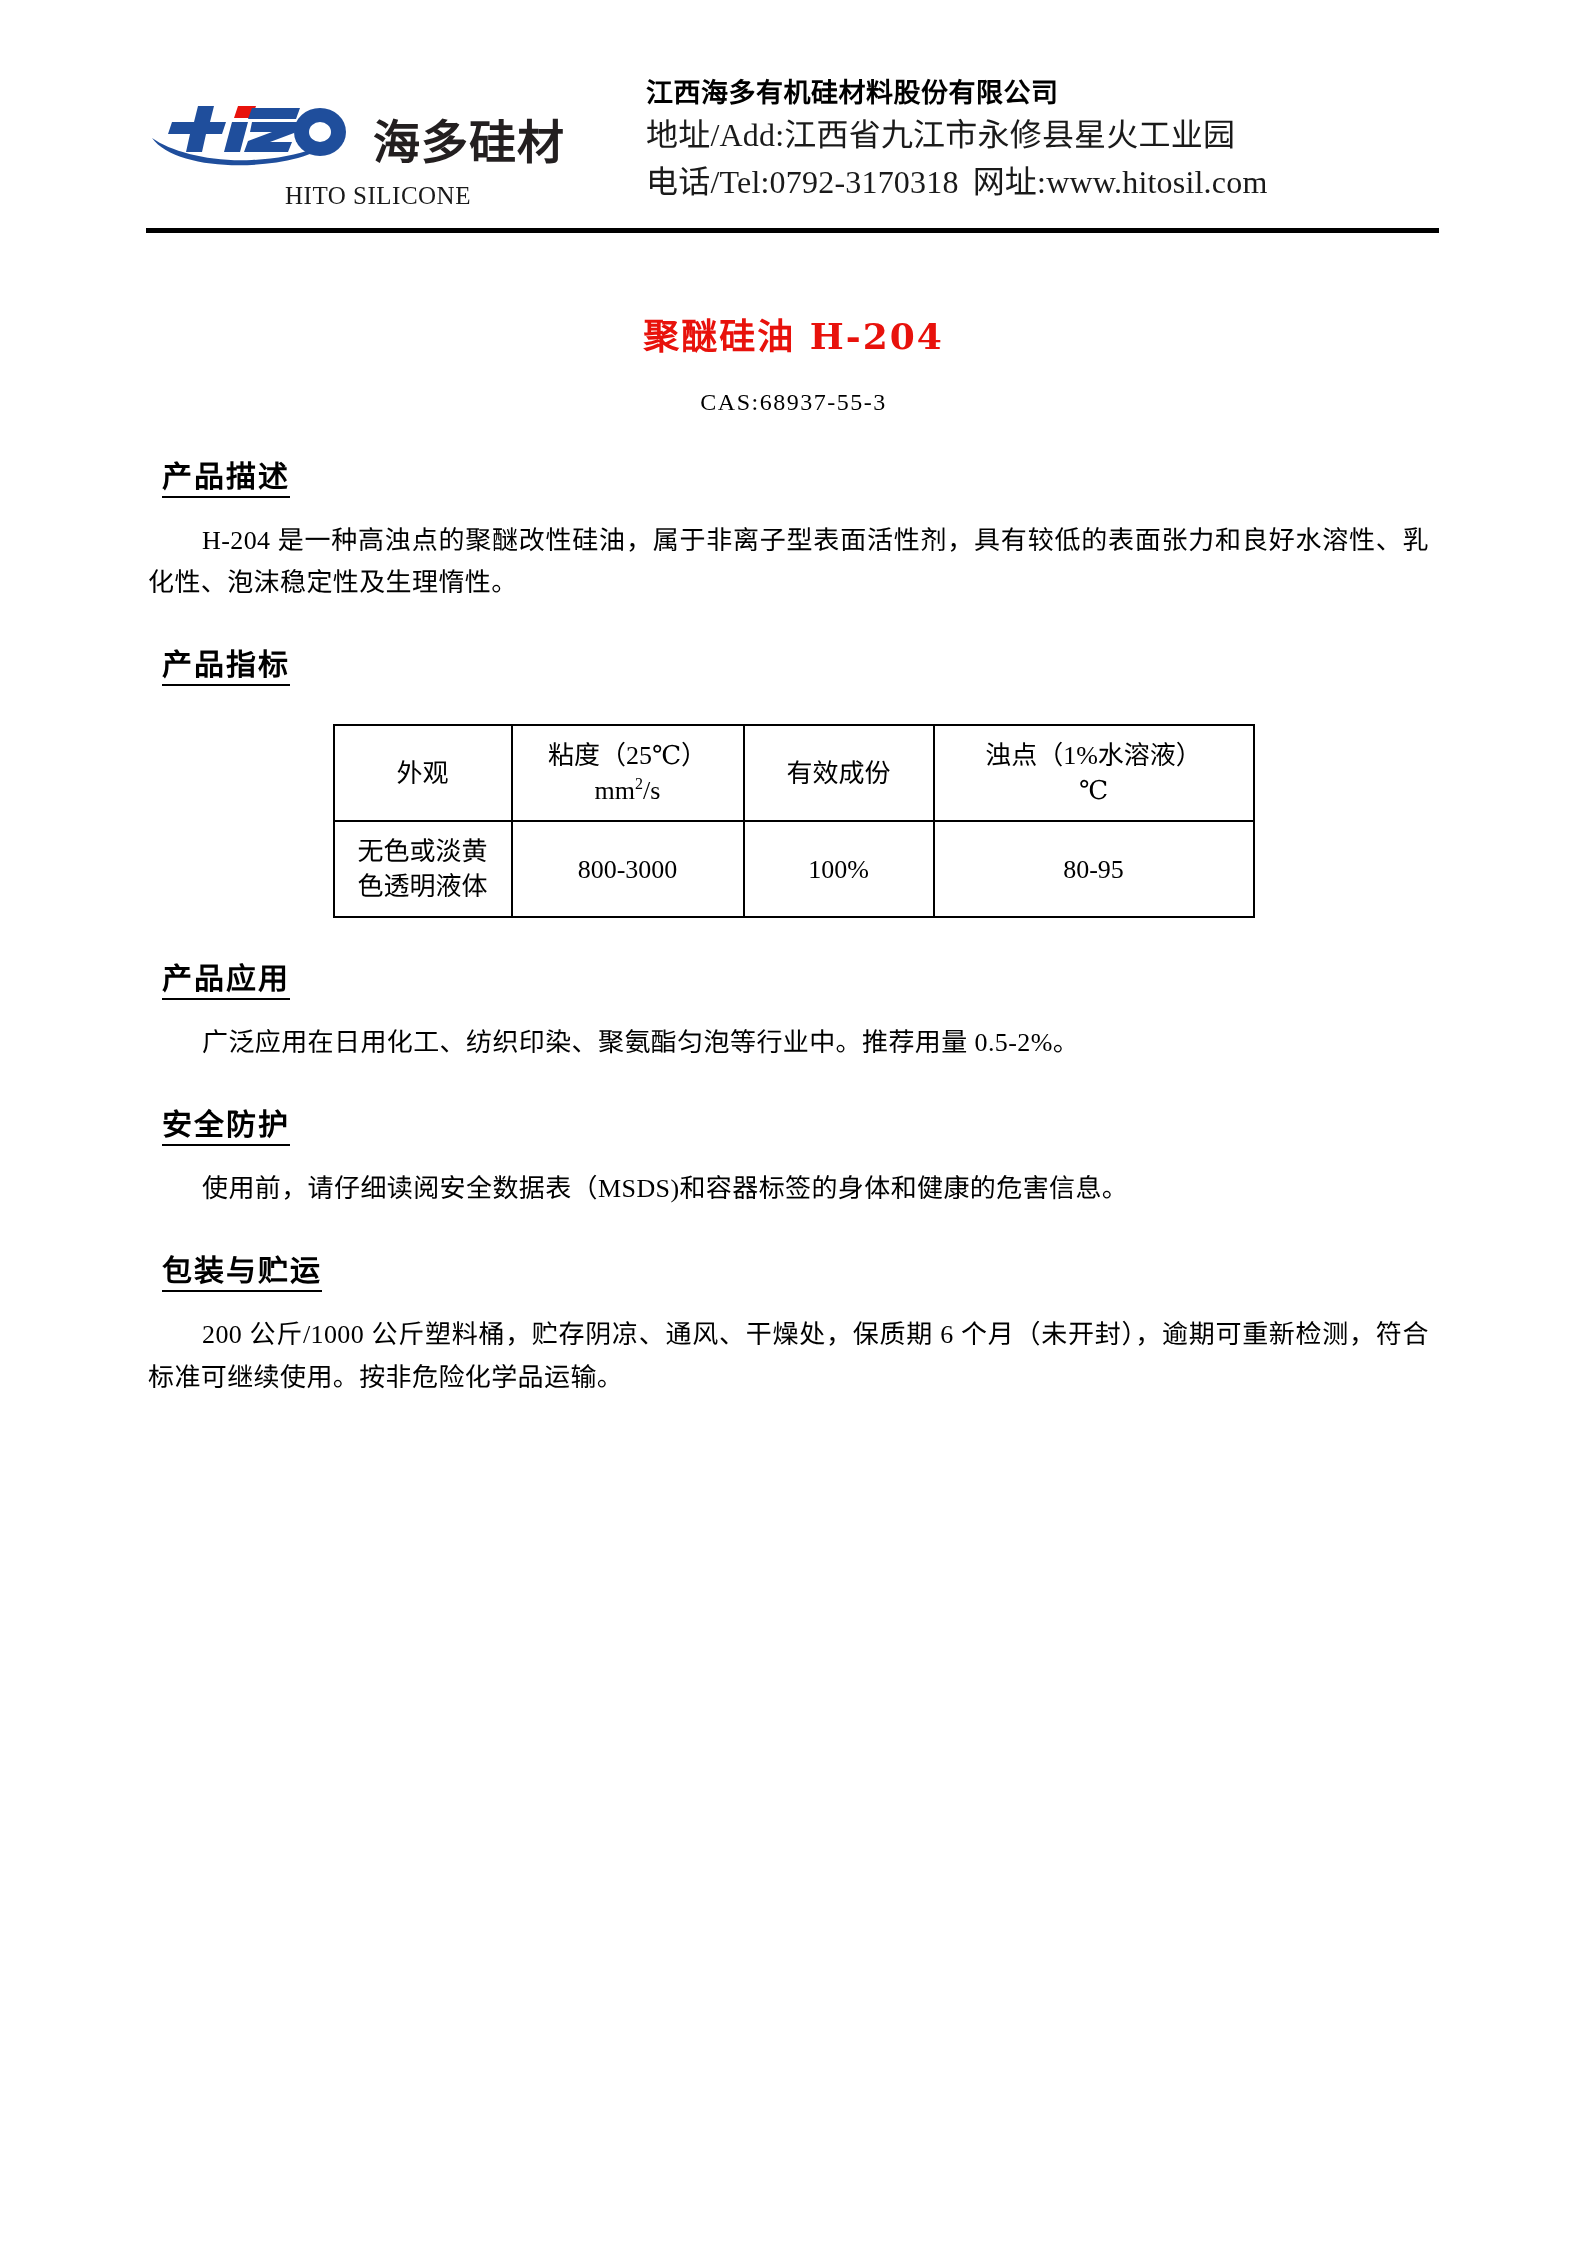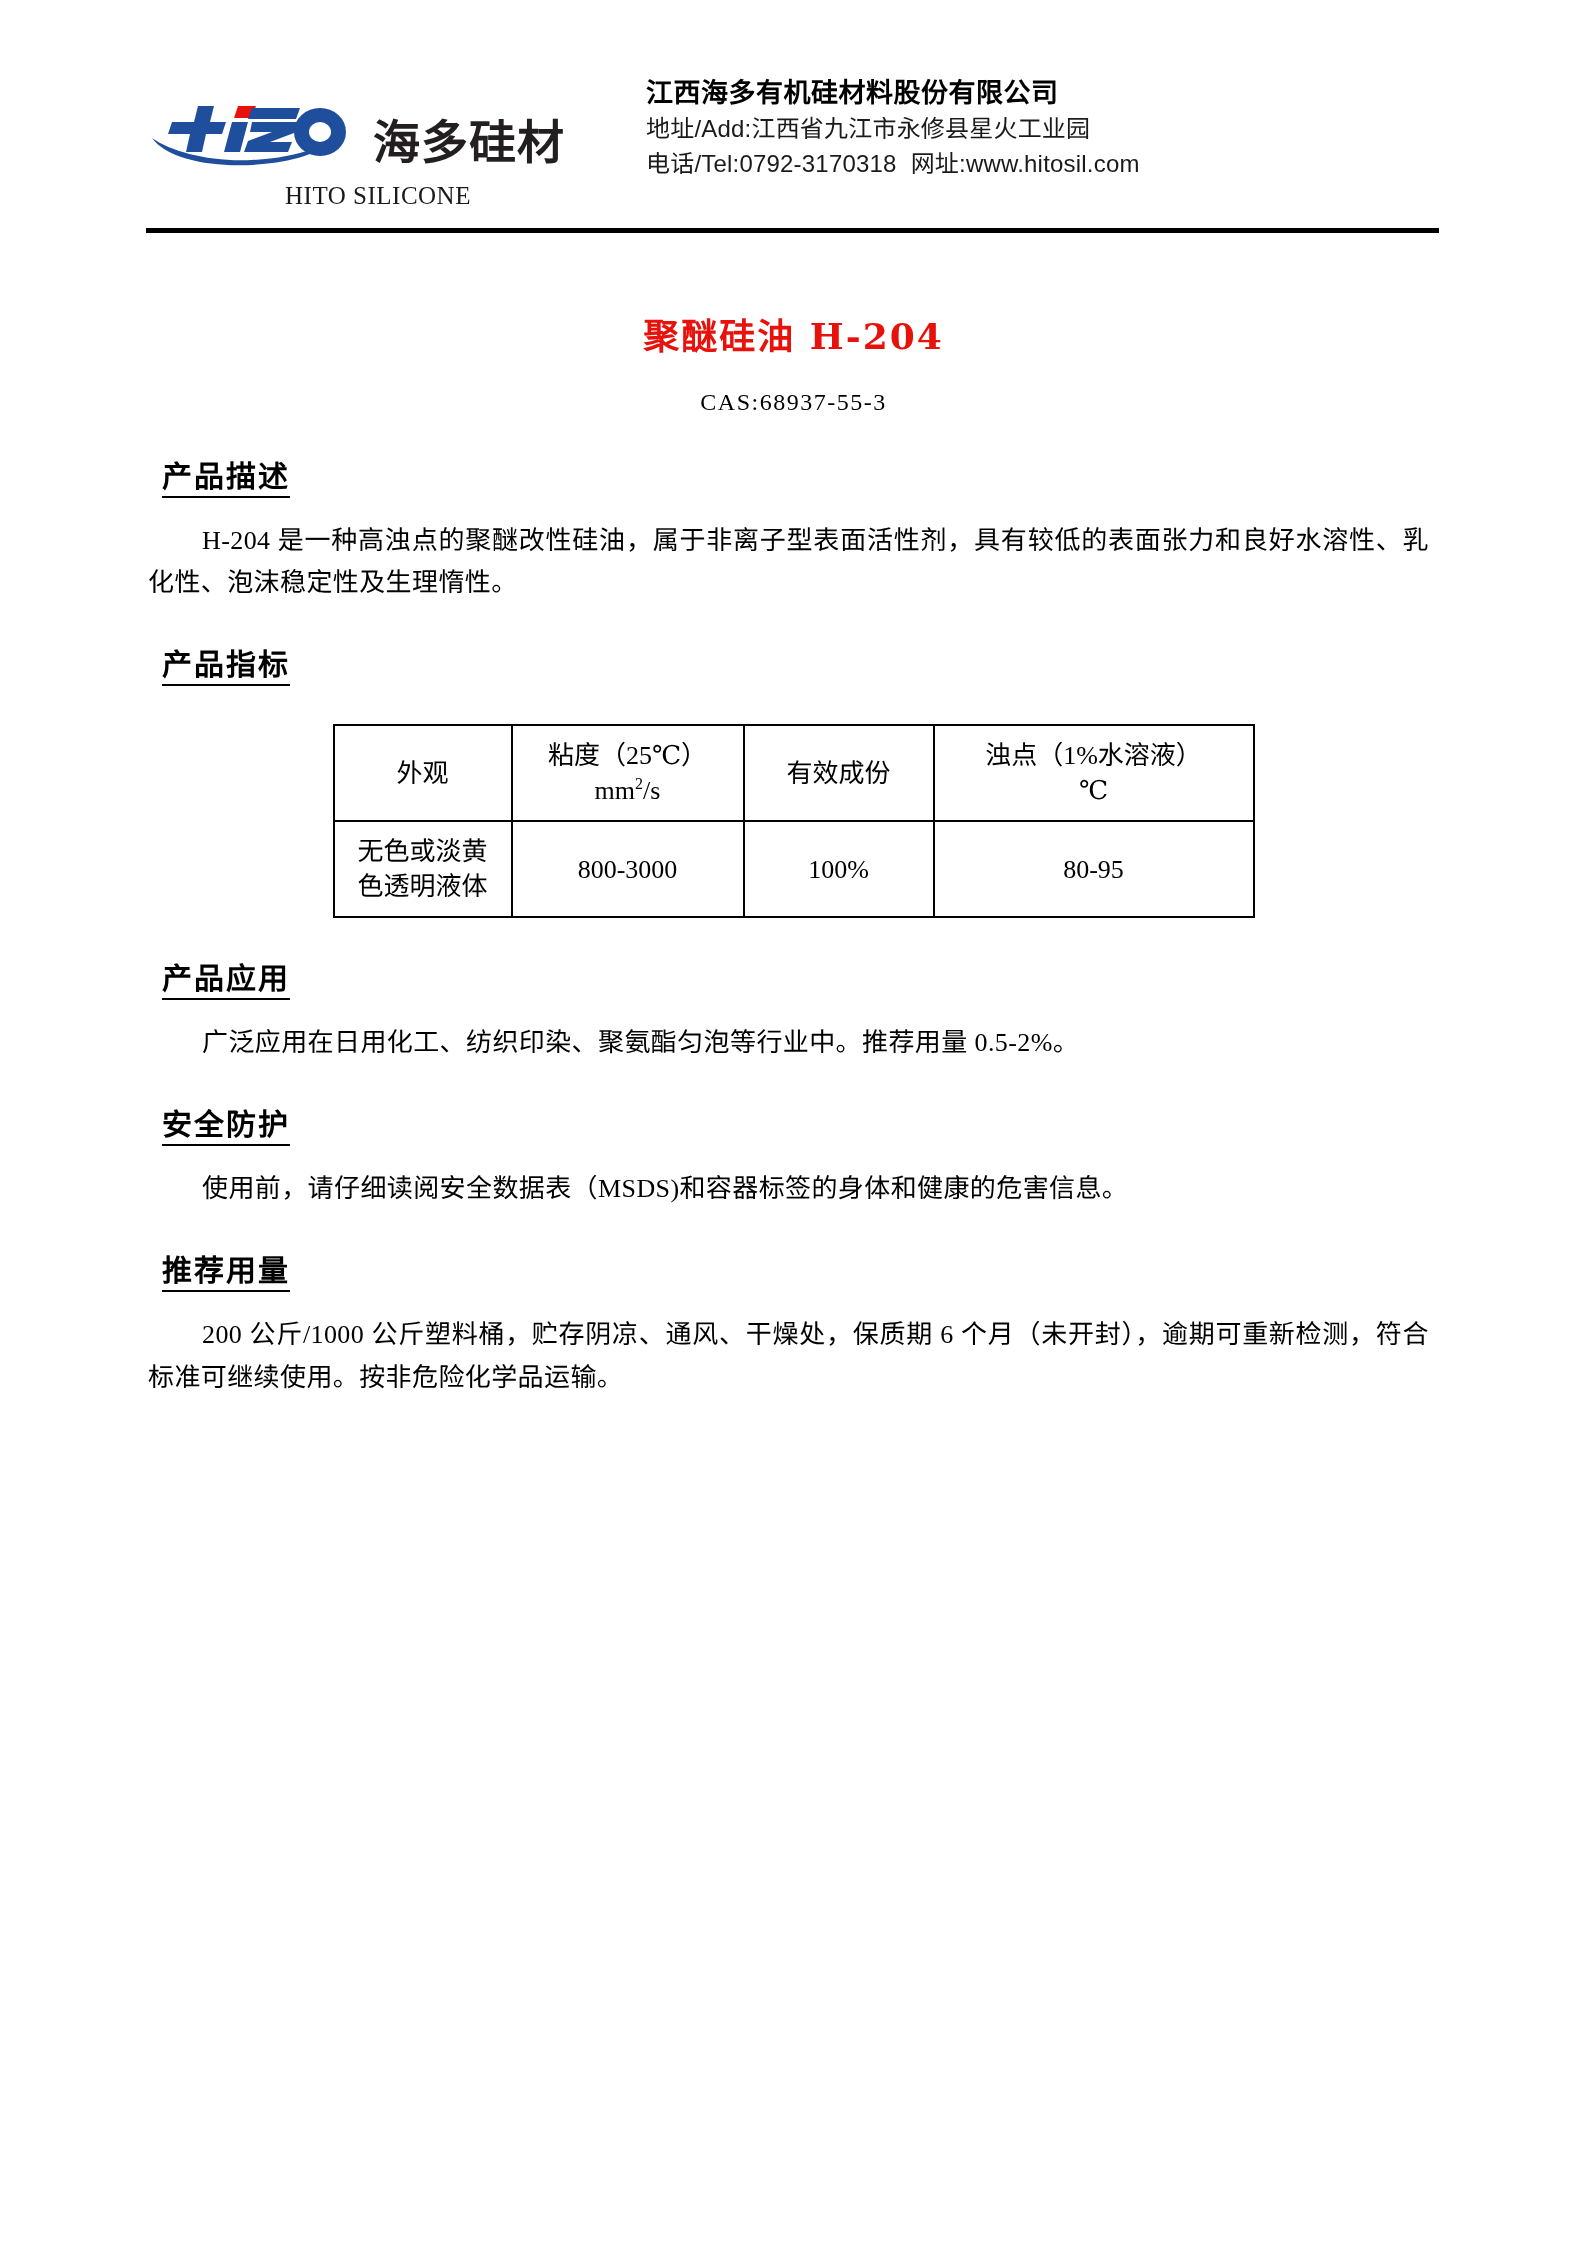--- a/index.html
+++ b/index.html
@@ -86,22 +86,22 @@
   }
   .company-name {
     font-family: "DejaVu Serif", "Liberation Serif", serif;
     font-weight: bold;
     font-size: 27px;
     line-height: 1.42;
     letter-spacing: 0.5px;
     color: #000;
   }
   .company-line {
-    font-family: Liberation Sans, sans-serif;
-    font-size: 24px;
+    font-family: Liberation Serif, serif;
+    font-size: 32px;
     line-height: 1.45;
     letter-spacing: 0.2px;
     color: #1a1a1a;
     white-space: nowrap;
   }
   .company-line .gap { display: inline-block; width: 14px; }
 
   .footer-line-row {
     display: flex;
     justify-content: space-between;
@@ -285,17 +285,17 @@
     <div class="section-heading">产品应用</div>
     <div class="section-body">广泛应用在日用化工、纺织印染、聚氨酯匀泡等行业中。推荐用量 0.5-2%。</div>
   </div>
 
   <div class="section">
     <div class="section-heading">安全防护</div>
     <div class="section-body">使用前，请仔细读阅安全数据表（MSDS)和容器标签的身体和健康的危害信息。</div>
   </div>
 
   <div class="section">
-    <div class="section-heading">推荐用量</div>
+    <div class="section-heading">包装与贮运</div>
     <div class="section-body">200 公斤/1000 公斤塑料桶，贮存阴凉、通风、干燥处，保质期 6 个月（未开封），逾期可重新检测，符合标准可继续使用。按非危险化学品运输。</div>
   </div>
 
 </div>
 
 </body></html>

